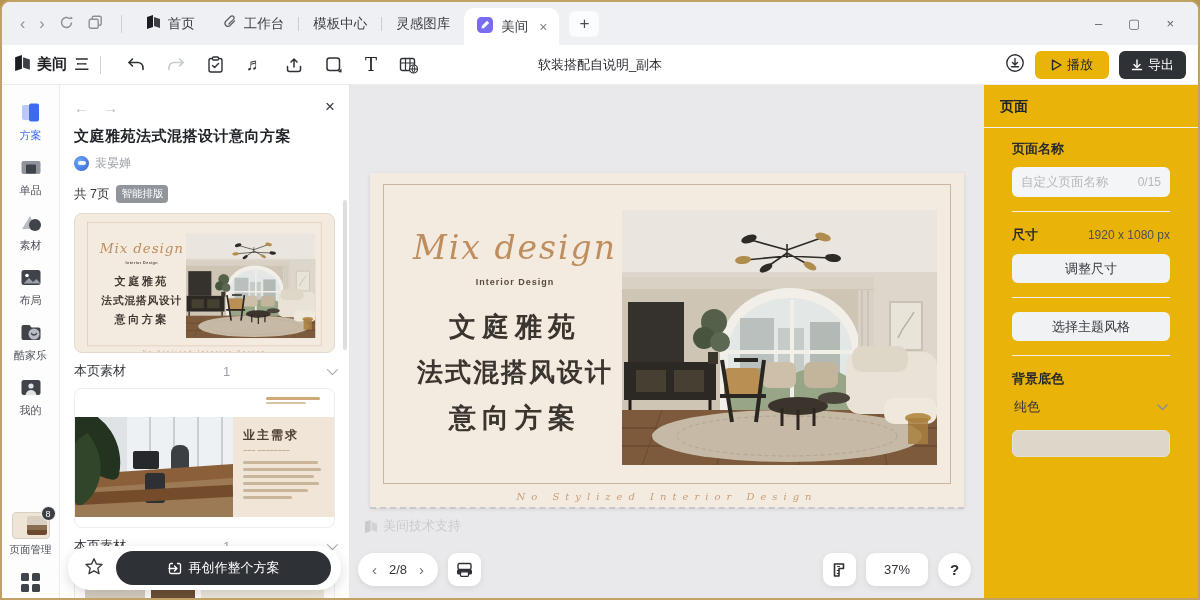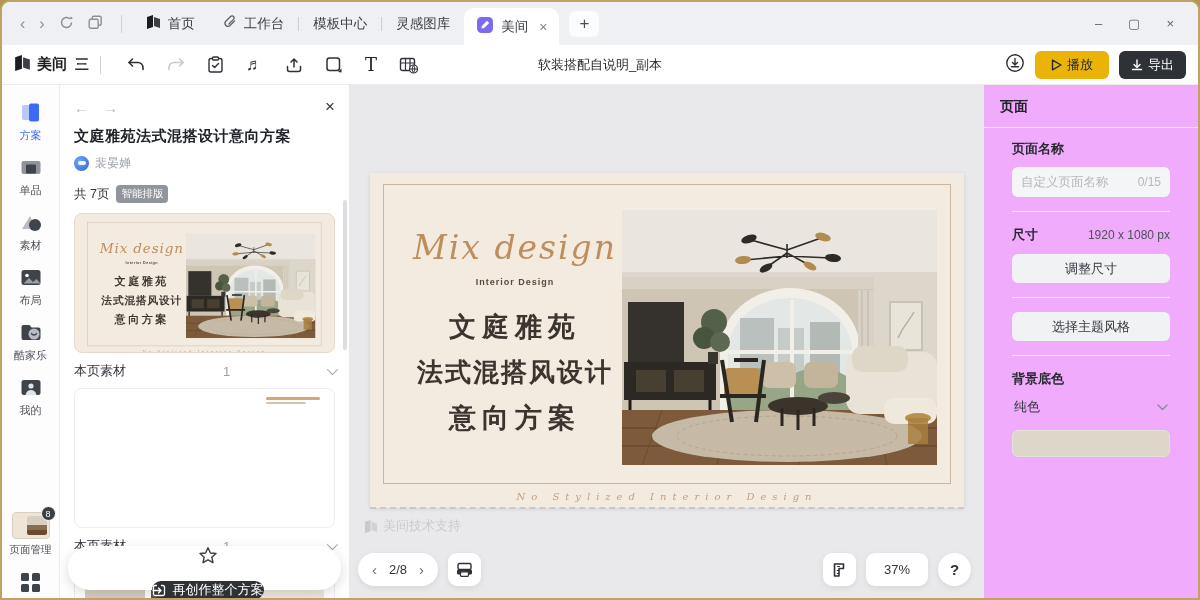--- a/index.html
+++ b/index.html
@@ -82,21 +82,21 @@
   .t2-lines { margin-top:7px; }
   .t2-lines div { height:3px; background:#c9b59a; border-radius:2px; margin-bottom:4px; }
   .thumb3 { height:60px; background:#fff; border:1px solid #ececee; margin-top:8px; border-radius:8px 8px 0 0; border-bottom:none; overflow:hidden; }
   .t3-band { height:14px; background:#efe3d2; }
   .t3-row { display:flex; gap:6px; padding:8px 10px; }
   .t3-row .b1 { width:60px; height:30px; background:#d8cfc2; }
   .t3-row .b2 { width:44px; height:30px; background:#6d4f35; }
   .t3-row .b3 { flex:1; height:30px; background:#efe9df; }
   .lp-scroll { position:absolute; right:2px; top:115px; width:4px; height:150px; border-radius:2px; background:#dcdee1; }
 
-  .float-bar { position:absolute; left:8px; right:8px; bottom:10px; height:44px; background:#fff; border-radius:22px; box-shadow:0 4px 14px rgba(0,0,0,.14); display:flex; align-items:center; padding:0 10px 0 16px; gap:12px;flex-direction:column; }
+  .float-bar { position:absolute; left:8px; right:8px; bottom:10px; height:44px; background:#fff; border-radius:22px; box-shadow:0 4px 14px rgba(0,0,0,.14); display:flex; align-items:center; padding:0 10px 0 16px; gap:12px; }
   .recreate-btn { flex:1; height:34px; background:#2e3136; border-radius:17px; color:#fff; display:flex; align-items:center; justify-content:center; gap:7px; font-size:13px; }
 
   
   .canvas { flex:1; background:#e9e9eb; position:relative; }
   .slide { position:absolute; left:20px; top:88px; width:594px; height:335px; background:#f4ebe0; box-shadow:0 1px 4px rgba(0,0,0,.10); }
   .slide-inner { position:absolute; inset:11px 13px 24px 13px; border:1px solid #cdb49c; }
   .slide-dash { position:absolute; left:0; right:0; bottom:-1px; border-bottom:2px dashed #c8c9cc; }
   .s-text { position:absolute; left:30px; top:55px; width:230px; text-align:center; }
   .s-title-en { font-family:"DejaVu Serif",serif; font-style:italic; font-size:33px; color:#bf8e5f; letter-spacing:2px; }
   .s-sub-en { font-size:9px; font-weight:bold; color:#57493c; letter-spacing:1px; margin-top:10px; }
@@ -110,21 +110,21 @@
   .watermark { position:absolute; left:14px; top:432px; display:flex; align-items:center; gap:5px; color:rgba(60,62,66,.18); font-size:13px; }
   .bottom-left { position:absolute; left:8px; bottom:14px; display:flex; align-items:center; gap:10px; }
   .pagenav { background:#fff; border-radius:17px; height:33px; display:flex; align-items:center; gap:12px; padding:0 14px; box-shadow:0 2px 6px rgba(0,0,0,.08); color:#6b7077; }
   .pagenav .num { color:#33373d; font-size:13px; }
   .sq-btn { width:33px; height:33px; background:#fff; border-radius:9px; box-shadow:0 2px 6px rgba(0,0,0,.08); display:flex; align-items:center; justify-content:center; }
   .bottom-right { position:absolute; right:12px; bottom:14px; display:flex; align-items:center; gap:10px; }
   .zoom-pill { background:#fff; border-radius:9px; height:33px; min-width:62px; display:flex; align-items:center; justify-content:center; box-shadow:0 2px 6px rgba(0,0,0,.08); color:#33373d; font-size:13px; }
   .help-btn { width:33px; height:33px; border-radius:50%; background:#fff; box-shadow:0 2px 6px rgba(0,0,0,.08); display:flex; align-items:center; justify-content:center; font-weight:bold; font-size:15px; color:#2e3136; }
 
   
-  .inspector { width:215px; background:#f0abfc; border-left:1px solid #e7e8ea; }
+  .inspector { width:215px; background:#eab308; border-left:1px solid #e7e8ea; }
   .insp-head { font-size:14px; font-weight:bold; color:#1f2329; padding:13px 16px 11px; border-bottom:1px solid #efeff1; }
   .insp-body { padding:12px 28px; }
   .fld-label { font-size:13px; font-weight:bold; color:#26292e; }
   .name-input { margin-top:9px; height:30px; background:#f4f5f6; border-radius:6px; display:flex; align-items:center; padding:0 9px; }
   .name-input input { border:none; outline:none; background:transparent; flex:1; font-size:12.5px; color:#33373d; width:100px; font-family:inherit; }
   .name-input input::placeholder { color:#b4b8be; }
   .counter { color:#b4b8be; font-size:12px; }
   .hdiv { height:1px; background:#efeff1; margin:14px 0; }
   .size-row { display:flex; align-items:center; justify-content:space-between; }
   .size-val { font-size:12px; color:#4c5058; }
@@ -437,20 +437,44 @@
         <span>本页素材</span>
         <span class="asset-count">1</span>
         <span class="chev-s"></span>
       </div>
 
       <div class="thumb-card thumb2">
         <div class="t2-logo">
             <div class="l1"></div>
             <div class="l2"></div>
           </div>
+        <div class="t2-body">
+          <div class="t2-photo">
+            <div class="win"></div>
+              <div class="mon1"></div>
+              <div class="person"></div>
+            <div class="desk"></div>
+              <div class="chair"></div>
+              <div class="desk2"></div>
+            <div class="leaf"></div>
+              <div class="leaf2"></div>
+          </div>
+          <div class="t2-panel">
+            <div class="t2-title">业主需求</div>
+            <div class="t2-sub">~~~ ~~~~~~~~</div>
+            <div class="t2-lines">
+              <div style="width:92%"></div>
+                <div style="width:96%"></div>
+                <div style="width:88%"></div>
+              <div style="width:94%"></div>
+                <div style="width:80%"></div>
+                <div style="width:60%"></div>
+            </div>
+          </div>
+        </div>
       </div>
 
       <div class="asset-row">
         <span>本页素材</span>
         <span class="asset-count">1</span>
         <span class="chev-s"></span>
       </div>
 
       <div class="thumb-card thumb3">
         <div class="t3-band"></div>

